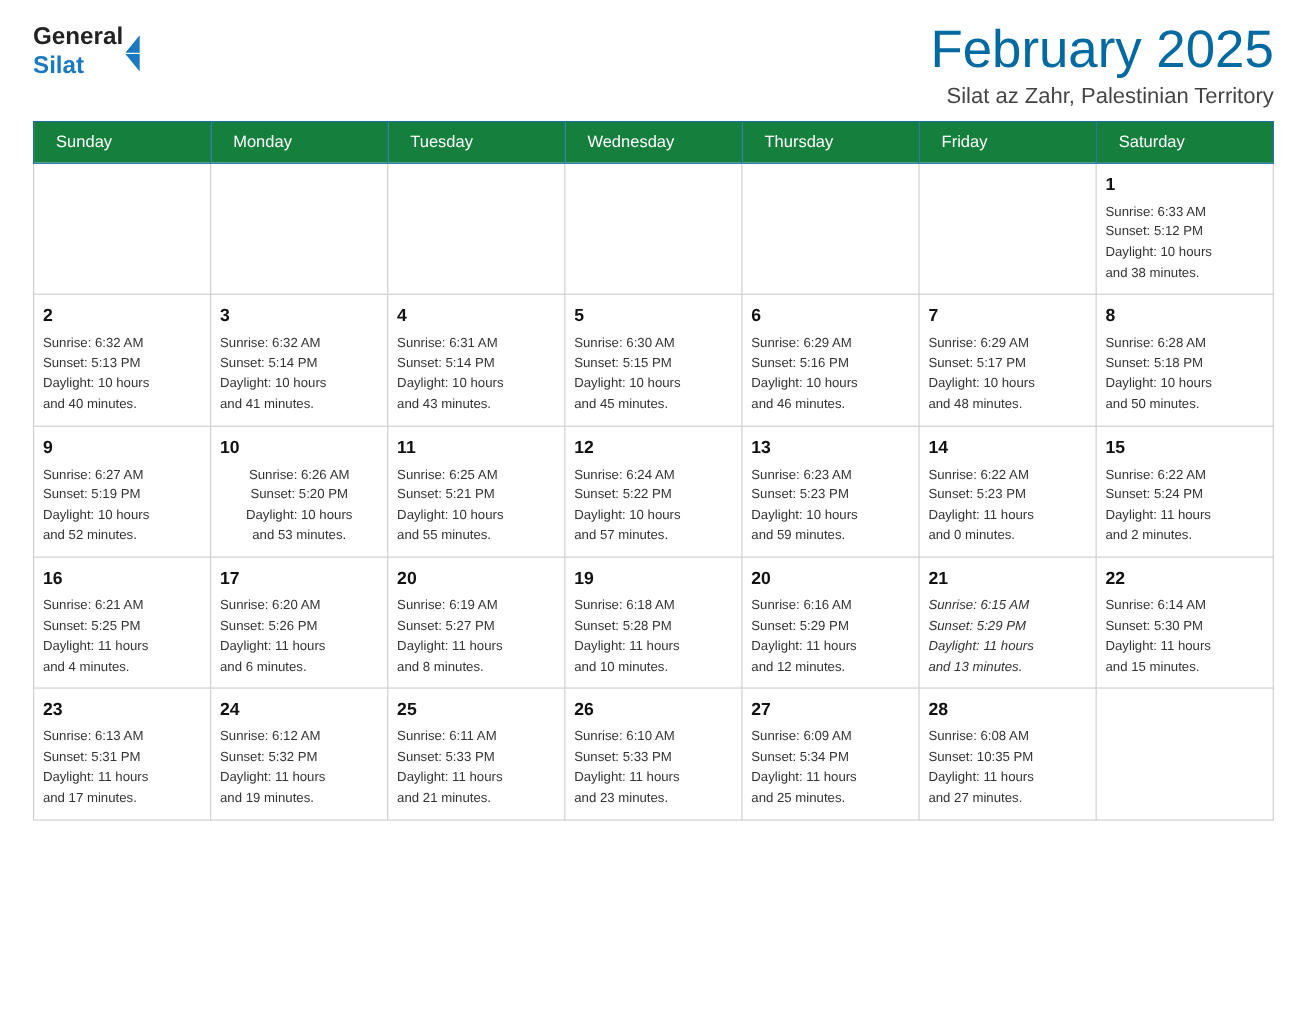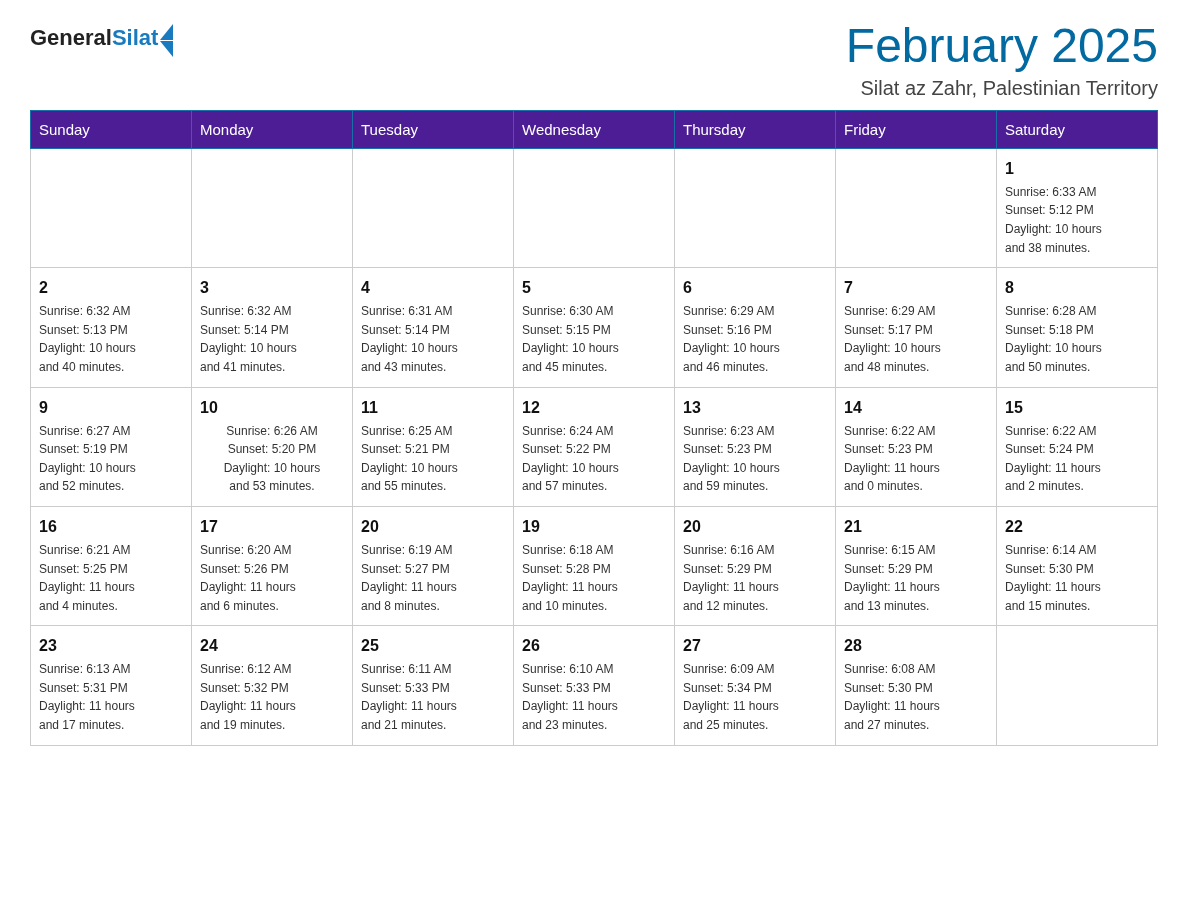--- a/index.html
+++ b/index.html
@@ -38,23 +38,23 @@
       font-size: 20px;
       color: #444;
       margin-top: 4px;
     }
     .calendar {
       width: 100%;
       border-collapse: collapse;
       margin-top: 10px;
     }
     .calendar thead th {
-      background-color: #4c1d95;
+      background-color: #15803d;
       color: #fff;
-      padding: 10px 8px;
+      padding: 10px 20px;
       text-align: left;
       font-size: 15px;
       font-weight: normal;
       border: 1px solid #1a6fa8;
     }
     .calendar tbody td {
       vertical-align: top;
       border: 1px solid #ccc;
       padding: 8px 8px 10px 8px;
       width: 14.28%;
@@ -77,21 +77,21 @@
     }
     .empty-cell {
       background: #fff;
     }
     .logo-row {
       display: flex;
       align-items: center;
     }
     .logo-text-block {
       display: flex;
-      flex-direction: row;
+      flex-direction: column;
     }
   </style>
 </head>
 <body>
 
 <div class="header">
   <div class="logo">
     <div class="logo-row">
       <div class="logo-text-block">
         <span class="logo-general">General</span>
@@ -270,21 +270,21 @@
         </td>
         <td>
           <span class="day-num">20</span>
           <div class="day-info" style="white-space: pre-line;">Sunrise: 6:16 AM
 Sunset: 5:29 PM
 Daylight: 11 hours
 and 12 minutes.</div>
         </td>
         <td>
           <span class="day-num">21</span>
-          <div class="day-info" style="white-space: pre-line;">Sunrise: 6:15 AM
+          <div class="day-info" style="white-space: pre-line; font-style: italic;">Sunrise: 6:15 AM
 Sunset: 5:29 PM
 Daylight: 11 hours
 and 13 minutes.</div>
         </td>
         <td>
           <span class="day-num">22</span>
           <div class="day-info" style="white-space: pre-line;">Sunrise: 6:14 AM
 Sunset: 5:30 PM
 Daylight: 11 hours
 and 15 minutes.</div>
@@ -322,20 +322,20 @@
         <td>
           <span class="day-num">27</span>
           <div class="day-info" style="white-space: pre-line;">Sunrise: 6:09 AM
 Sunset: 5:34 PM
 Daylight: 11 hours
 and 25 minutes.</div>
         </td>
         <td>
           <span class="day-num">28</span>
           <div class="day-info" style="white-space: pre-line;">Sunrise: 6:08 AM
-Sunset: 5:30 PM
+Sunset: 10:35 PM
 Daylight: 11 hours
 and 27 minutes.</div>
         </td>
         <td class="empty-cell"></td>
       </tr>
     </tbody>
 </table>
 
 </body></html>

